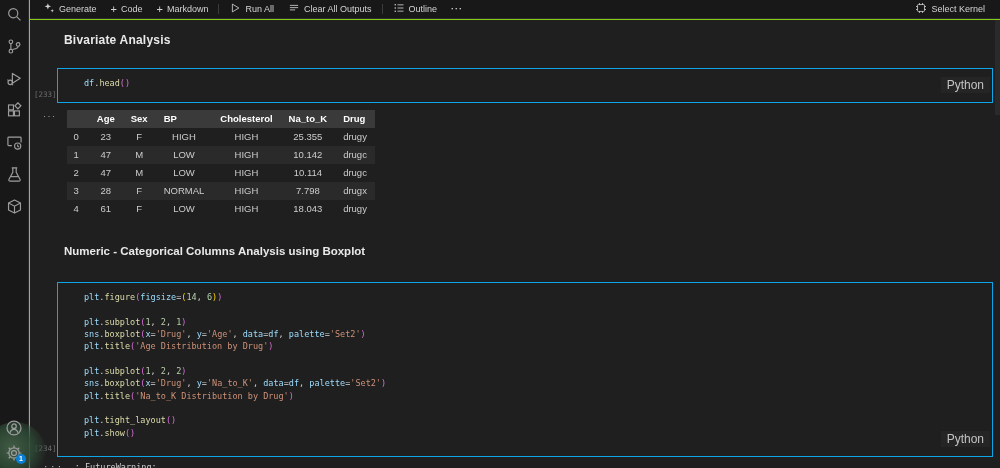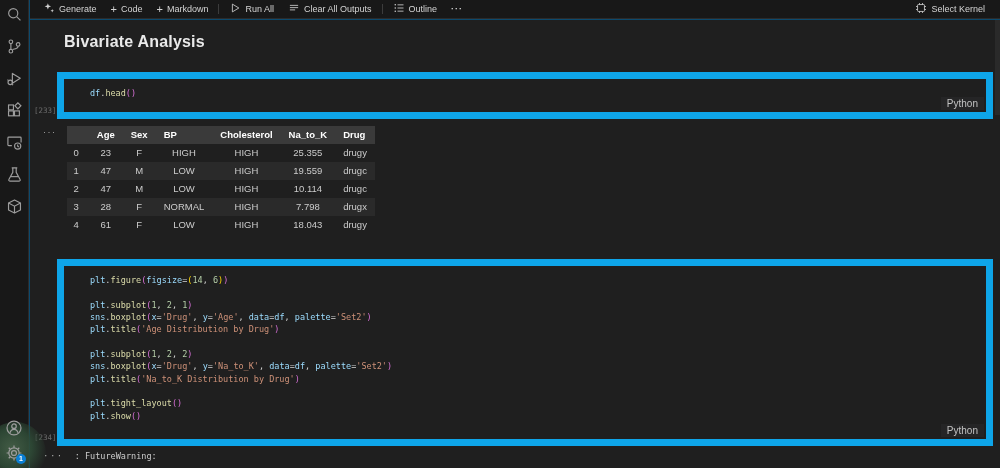--- a/index.html
+++ b/index.html
@@ -1,18 +1,18 @@
 <!DOCTYPE html>
 <html><head>
 <meta charset="utf-8">
 <style>
   * { margin:0; padding:0; box-sizing:border-box; }
   html,body { width:1000px; height:468px; background:#1f1f1f; overflow:hidden;
               font-family:"Liberation Sans","DejaVu Sans",sans-serif; }
-  .app { position:relative; width:1000px; height:468px; background:#0c4a6e; overflow:hidden; }
+  .app { position:relative; width:1000px; height:468px; background:#84cc16; overflow:hidden; }
 
   
   .activitybar { position:absolute; left:0; top:0; bottom:0; width:29px; background:#181818;
                  border-right:1px solid #2b2b2b; z-index:10; display:flex; flex-direction:column; align-items:center; }
   .ab-top { display:flex; flex-direction:column; align-items:center; gap:14px; padding-top:5px; z-index:2; }
   .ab-bottom { margin-top:auto; display:flex; flex-direction:column; align-items:center; gap:7px; padding-bottom:6px; z-index:2; }
   .ab-icon { width:18px; height:18px; display:flex; align-items:center; justify-content:center; cursor:pointer; position:relative; }
   .ab-icon svg { stroke:#9d9d9d; fill:none; stroke-width:1.1; }
   .corner-blob { position:absolute; left:-16px; bottom:-16px; width:62px; height:62px; border-radius:50%;
                  background:radial-gradient(circle at 45% 42%, #47634a 0%, #2e4a36 40%, rgba(22,32,24,0) 72%);
@@ -26,33 +26,33 @@
              font-size:9px; color:#d4d4d4; z-index:9; }
   .tb-item { display:flex; align-items:center; gap:4px; padding:0 7px; cursor:pointer; height:100%; white-space:nowrap; }
   .tb-item svg { stroke:#d4d4d4; fill:none; stroke-width:1.1; }
   .tb-sep { width:1px; height:10px; background:#3c3c3c; margin:0 3px; }
   .tb-plus { font-size:11px; color:#d4d4d4; line-height:1; }
   .tb-more { letter-spacing:1px; font-weight:700; }
   .tb-right { margin-left:auto; display:flex; }
 
   
   .main { position:absolute; left:30px; top:20px; right:0; bottom:0; background:#1f1f1f; overflow:hidden; }
-  .md-h1 { margin:13px 0 0 34px; font-size:16px; font-weight:700; color:#e9e9e9; letter-spacing:.2px; }
+  .md-h1 { margin:13px 0 0 34px; font-size:12px; font-weight:700; color:#e9e9e9; letter-spacing:.2px; }
   .md-h2 { margin:27px 0 0 34px; font-size:11.5px; font-weight:700; color:#e9e9e9; }
 
   .cellwrap { position:relative; margin:0 7px 0 27px; }
   .cellwrap.c1 { margin-top:21px; }
   .cellwrap.c2 { margin-top:25px; }
-  .cell { position:relative; border:7px solid #0ea5e9; background:#1f1f1f; }
+  .cell { position:relative; border:1px solid #0ea5e9; background:#1f1f1f; }
   .code { padding:8px 8px 13px 26px; font-family:"DejaVu Sans Mono",monospace; font-size:8.5px;
           line-height:12.3px; white-space:pre; }
   .c2 .code { padding-bottom:17px; }
   .exec { position:absolute; left:-23px; bottom:4px; width:22px; font-family:"DejaVu Sans Mono",monospace;
           font-size:7.5px; color:#6c6c6c; text-align:center; }
-  .lang { position:absolute; right:2px; bottom:2px; font-size:10px; color:#c3c3c3;
+  .lang { position:absolute; right:2px; bottom:9px; font-size:12px; color:#c3c3c3;
           background:#252526; padding:1px 6px; }
 
   .tk-v{color:#9cdcfe} .tk-f{color:#dcdcaa} .tk-p{color:#d4d4d4} .tk-o{color:#d4d4d4}
   .tk-n{color:#b5cea8} .tk-s{color:#ce9178} .tk-b1{color:#d670d6} .tk-b2{color:#ffd700}
 
   .outputrow { display:flex; align-items:flex-start; margin:7px 0 0 13px; gap:10px; }
   .out-kebab { color:#ababab; font-size:9px; letter-spacing:1.5px; cursor:pointer; padding-top:2px; line-height:1; }
 
   table.df { border-collapse:collapse; font-size:9.5px; color:#cccccc; }
   table.df th { background:#3a3a3a; color:#ffffff; font-weight:700; padding:3px 8px 4px; text-align:left; }
@@ -239,21 +239,21 @@
               <td>HIGH</td>
               <td>25.355</td>
               <td>drugy</td>
             </tr>
             <tr>
               <td>1</td>
               <td>47</td>
               <td>M</td>
               <td>LOW</td>
               <td>HIGH</td>
-              <td>19.559</td>
+              <td>10.142</td>
               <td>drugc</td>
             </tr>
             <tr>
               <td>2</td>
               <td>47</td>
               <td>M</td>
               <td>LOW</td>
               <td>HIGH</td>
               <td>10.114</td>
               <td>drugc</td>
@@ -273,20 +273,21 @@
               <td>F</td>
               <td>LOW</td>
               <td>HIGH</td>
               <td>18.043</td>
               <td>drugy</td>
             </tr>
           </tbody>
         </table>
     </div>
 
+    <div class="md-h2">Numeric - Categorical Columns Analysis using Boxplot</div>
 
     <div class="cellwrap c2">
       <div class="cell">
         <div class="code"><div class="code-line"><span class="tk-v">plt</span><span class="tk-p">.</span><span class="tk-f">figure</span><span class="tk-b1">(</span><span class="tk-v">figsize</span><span class="tk-o">=</span><span class="tk-b2">(</span><span class="tk-n">14</span><span class="tk-p">, </span><span class="tk-n">6</span><span class="tk-b2">)</span><span class="tk-b1">)</span></div><div class="code-line">&nbsp;</div><div class="code-line"><span class="tk-v">plt</span><span class="tk-p">.</span><span class="tk-f">subplot</span><span class="tk-b1">(</span><span class="tk-n">1</span><span class="tk-p">, </span><span class="tk-n">2</span><span class="tk-p">, </span><span class="tk-n">1</span><span class="tk-b1">)</span></div><div class="code-line"><span class="tk-v">sns</span><span class="tk-p">.</span><span class="tk-f">boxplot</span><span class="tk-b1">(</span><span class="tk-v">x</span><span class="tk-o">=</span><span class="tk-s">'Drug'</span><span class="tk-p">, </span><span class="tk-v">y</span><span class="tk-o">=</span><span class="tk-s">'Age'</span><span class="tk-p">, </span><span class="tk-v">data</span><span class="tk-o">=</span><span class="tk-v">df</span><span class="tk-p">, </span><span class="tk-v">palette</span><span class="tk-o">=</span><span class="tk-s">'Set2'</span><span class="tk-b1">)</span></div><div class="code-line"><span class="tk-v">plt</span><span class="tk-p">.</span><span class="tk-f">title</span><span class="tk-b1">(</span><span class="tk-s">'Age Distribution by Drug'</span><span class="tk-b1">)</span></div><div class="code-line">&nbsp;</div><div class="code-line"><span class="tk-v">plt</span><span class="tk-p">.</span><span class="tk-f">subplot</span><span class="tk-b1">(</span><span class="tk-n">1</span><span class="tk-p">, </span><span class="tk-n">2</span><span class="tk-p">, </span><span class="tk-n">2</span><span class="tk-b1">)</span></div><div class="code-line"><span class="tk-v">sns</span><span class="tk-p">.</span><span class="tk-f">boxplot</span><span class="tk-b1">(</span><span class="tk-v">x</span><span class="tk-o">=</span><span class="tk-s">'Drug'</span><span class="tk-p">, </span><span class="tk-v">y</span><span class="tk-o">=</span><span class="tk-s">'Na_to_K'</span><span class="tk-p">, </span><span class="tk-v">data</span><span class="tk-o">=</span><span class="tk-v">df</span><span class="tk-p">, </span><span class="tk-v">palette</span><span class="tk-o">=</span><span class="tk-s">'Set2'</span><span class="tk-b1">)</span></div><div class="code-line"><span class="tk-v">plt</span><span class="tk-p">.</span><span class="tk-f">title</span><span class="tk-b1">(</span><span class="tk-s">'Na_to_K Distribution by Drug'</span><span class="tk-b1">)</span></div><div class="code-line">&nbsp;</div><div class="code-line"><span class="tk-v">plt</span><span class="tk-p">.</span><span class="tk-f">tight_layout</span><span class="tk-b1">()</span></div><div class="code-line"><span class="tk-v">plt</span><span class="tk-p">.</span><span class="tk-f">show</span><span class="tk-b1">()</span></div></div>
         <div class="lang">Python</div>
       </div>
       <div class="exec">[234]</div>
     </div>
 
     <div class="warnrow">

